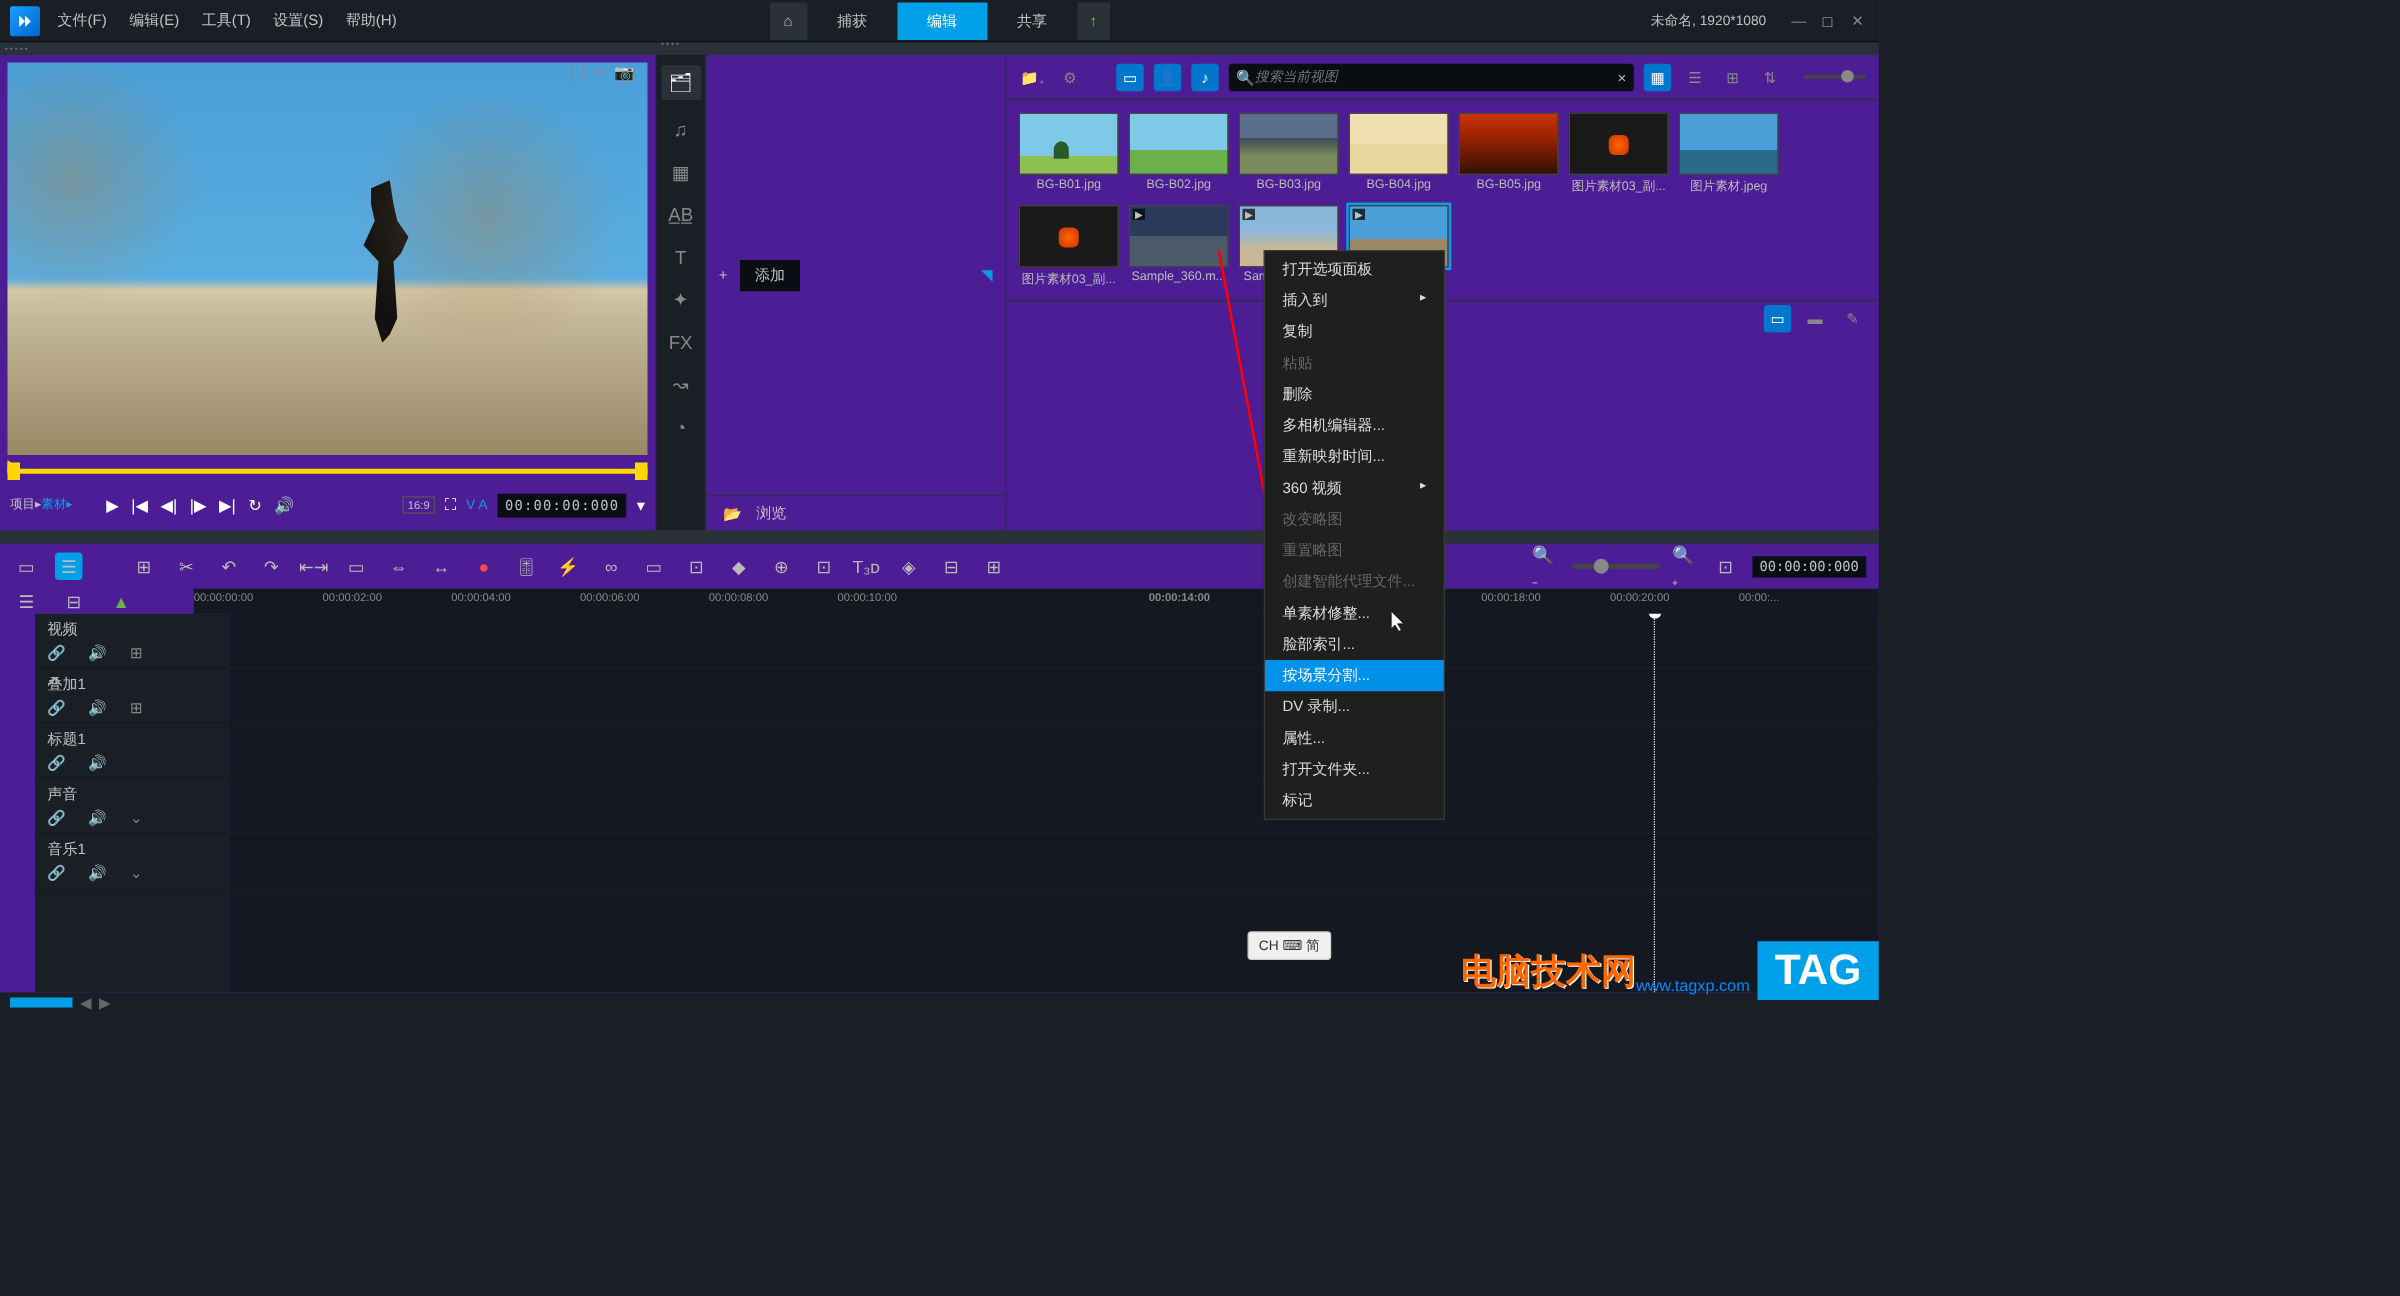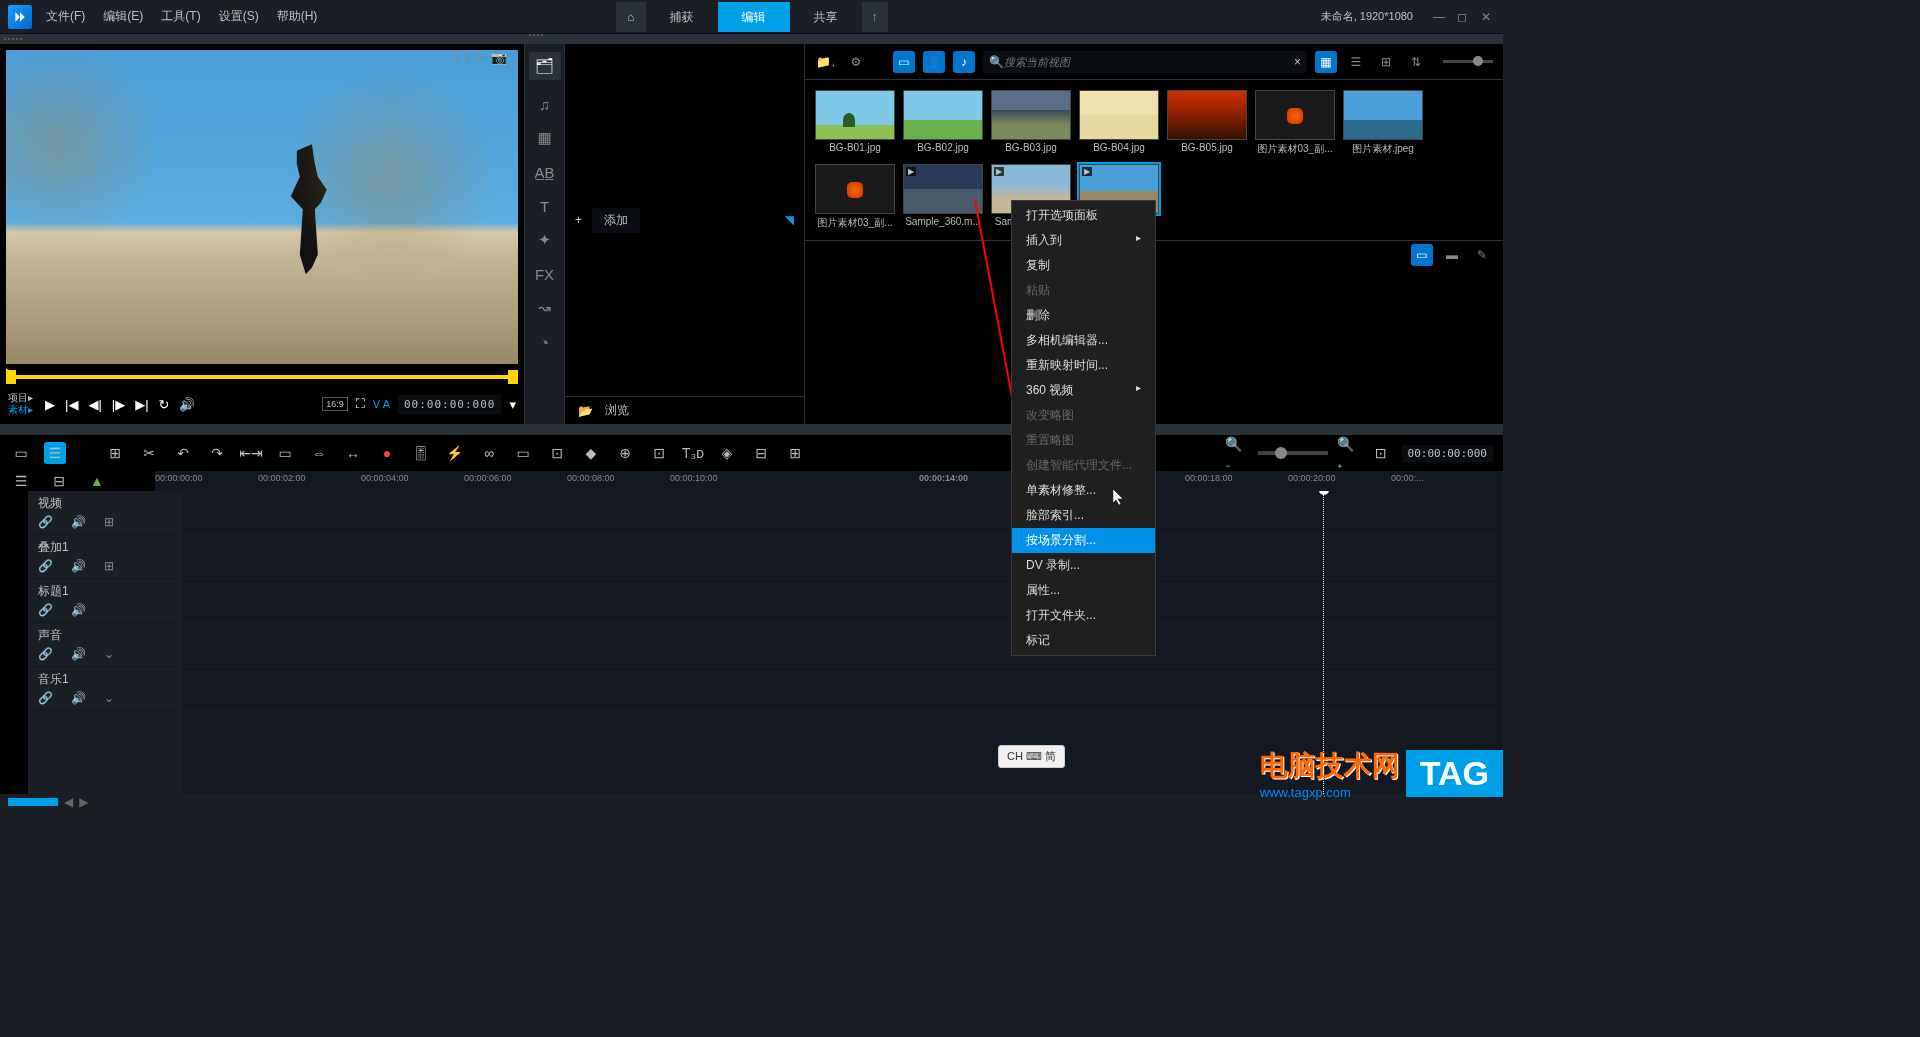--- a/index.html
+++ b/index.html
@@ -1,17 +1,17 @@
 <!DOCTYPE html>
 <html><head>
 <meta charset="utf-8">
 <style>
 * { margin:0; padding:0; box-sizing:border-box; font-family:"Microsoft YaHei",sans-serif; user-select:none; }
 body { background:#1a1f26; color:#c0c0c0; font-size:12px; overflow:hidden; }
-.app { width:1503px; height:810px; position:relative; background:#000000; }
+.app { width:1503px; height:810px; position:relative; background:#4c1d95; }
 
 
 .menubar { height:34px; display:flex; align-items:center; padding:0 8px; background:#1a1f26; border-bottom:1px solid #0a0d12; }
 .logo { width:24px; height:24px; background:linear-gradient(135deg,#1a9fff,#0066cc); margin-right:14px; border-radius:2px; display:flex; align-items:center; justify-content:center; }
 .logo svg { width:14px; height:14px; }
 .menu-item { margin-right:18px; }
 .tabs { position:absolute; left:50%; transform:translateX(-50%); display:flex; height:34px; align-items:center; }
 .tab { padding:0 24px; height:30px; line-height:30px; cursor:pointer; }
 .tab.active { background:#00a0e9; color:#fff; }
 .tab-home { width:30px; text-align:center; padding:0; background:#2a3138; }
@@ -28,21 +28,21 @@
 .dots span{ width:2px;height:2px;background:#666;border-radius:50%;}
 .preview-img { flex:1; background:linear-gradient(180deg,#4a9fd8 0%,#5aade0 55%,#d4c8a8 58%,#c4b898 65%,#998866 100%); position:relative; margin:6px; }
 .preview-img::before { content:""; position:absolute; right:35%; top:30%; width:60px; height:130px; background:#111; clip-path:polygon(30% 5%,55% 0%,60% 15%,65% 25%,80% 35%,70% 45%,60% 50%,65% 85%,55% 95%,45% 100%,35% 85%,40% 50%,20% 40%,35% 25%,30% 15%); }
 .preview-img::after { content:""; position:absolute; inset:0; background:radial-gradient(circle at 75% 40%,rgba(165,126,72,.4) 0%,transparent 25%), radial-gradient(circle at 10% 30%,rgba(165,126,72,.4) 0%,transparent 20%);}
 .scrub { height:14px; position:relative; margin:0 6px;}
 .scrub-bar { height:4px; background:#ffd700; position:absolute; left:0; right:0; top:5px; }
 .scrub-start,.scrub-end { position:absolute; top:0; width:10px; height:14px; background:#ffd700; }
 .scrub-end { right:0;}
 .scrub-play { position:absolute; left:0; top:-2px; width:0;height:0; border-left:7px solid #ffd700; border-top:5px solid transparent; border-bottom:5px solid transparent;}
 .preview-controls { height:40px; display:flex; align-items:center; padding:0 8px; gap:10px; }
-.proj-label { display:flex;flex-direction:column;font-size:10px;line-height:12px;margin-right:2px;}
+.proj-label { display:flex;flex-direction:row;font-size:10px;line-height:12px;margin-right:17px;}
 .pc-btn { color:#fff; cursor:pointer; font-size:13px; }
 .pc-right { margin-left:auto; display:flex; gap:8px; align-items:center;}
 .timecode { background:#0a0d12; padding:3px 6px; font-family:monospace; font-size:11px; letter-spacing:1px;}
 .markers { position:absolute; right:10px; top:0; display:flex; gap:6px;}
 .marker-btn { color:#888; font-size:13px; cursor:pointer;}
 
 
 .library-panel { flex:1; display:flex; flex-direction:column;}
 .lib-header { height:10px; background:#2a3138; display:flex; padding:0 4px;}
 .cat-sidebar { width:40px; background:#1a1f26; border-right:1px solid #2a3138; display:flex; flex-direction:column; gap:14px; padding-top:8px; align-items:center;}
@@ -118,21 +118,21 @@
 .ctx-item.disabled { color:#666;}
 .ctx-arrow::after { content:"▸"; font-size:10px;}
 
 
 .anno-arrow { position:absolute; left:970px; top:200px; width:75px; height:295px; pointer-events:none; z-index:90;}
 
 
 .watermark { position:absolute; right:0; bottom:10px; display:flex; align-items:center; gap:6px; z-index:200;}
 .wm-text { color:#ff6600; font-size:28px; font-weight:bold; text-shadow:1px 1px 0 #fff;}
 .wm-sub { color:#0088ff; font-size:13px; }
-.wm-col { display:flex;flex-direction:column;align-items:flex-start;}
+.wm-col { display:flex;flex-direction:row;align-items:flex-end;}
 .wm-tag { background:#00a0e9; color:#fff; font-size:34px; font-weight:bold; padding:4px 14px;}
 
 .ime-badge { position:absolute; left:998px; bottom:42px; background:#f0f0f0; color:#333; padding:3px 8px; font-size:11px; border-radius:3px; border:1px solid #ccc;}
 
 .scroll-bottom { height:16px; background:#1a1f26; display:flex; align-items:center; padding:0 8px; gap:6px;}
 .scroll-left { width:50px; height:8px; background:#00a0e9;}
 </style>
 </head>
 <body>
 

